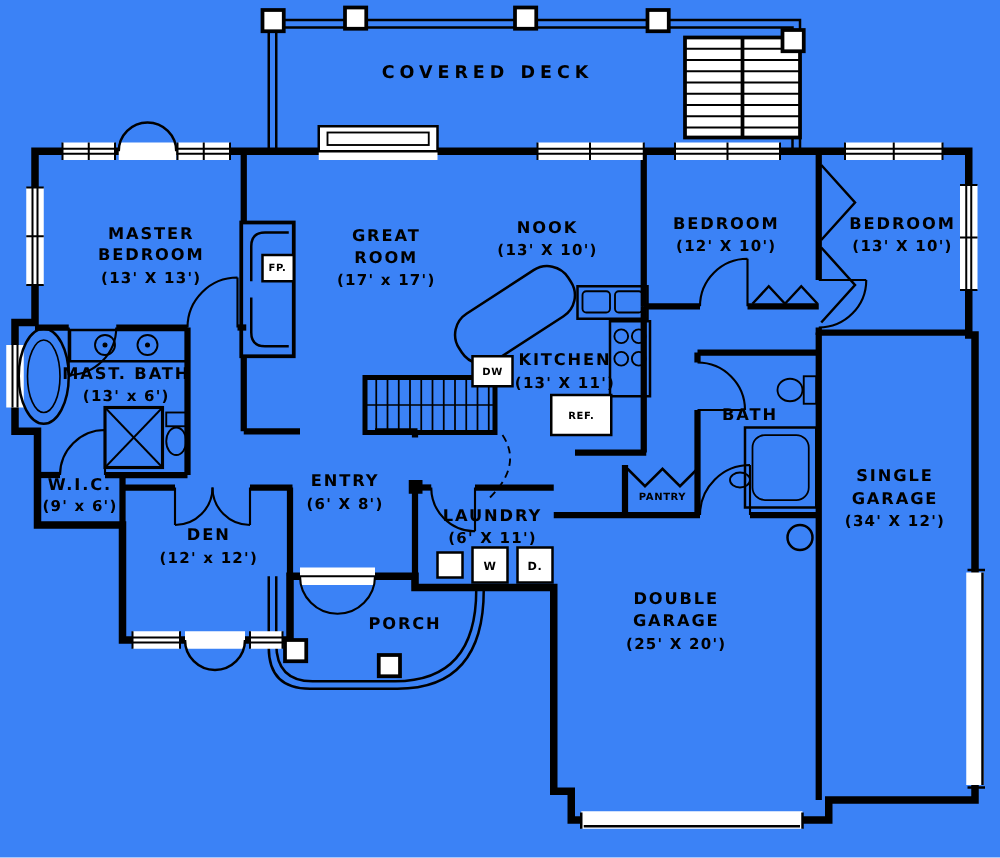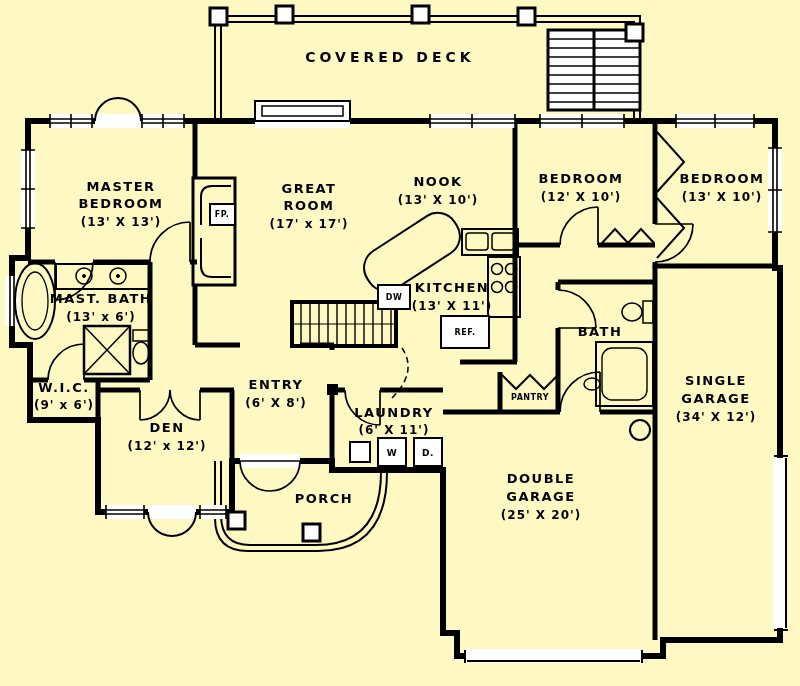--- a/index.html
+++ b/index.html
@@ -1,16 +1,16 @@
 <!DOCTYPE html>
 <html><head>
 <meta charset="utf-8">
 <style>
   html,body{margin:0;padding:0;background:#ffffff;}
-  .plan-wrap{width:800px;height:686px;background:#fef9c3;overflow:hidden;}
+  .plan-wrap{width:800px;height:686px;background:#3b82f6;overflow:hidden;}
   svg{display:block;}
   text{font-family:"DejaVu Sans", sans-serif;font-weight:700;fill:#000;}
   .rname{font-size:13px;letter-spacing:1.5px;}
   .dims{font-size:12px;letter-spacing:1px;}
   .deckname{font-size:14px;letter-spacing:4px;}
   .tiny{font-size:8px;letter-spacing:0.5px;}
   .tiny2{font-size:9px;letter-spacing:0.5px;}
 </style>
 </head>
 <body>

